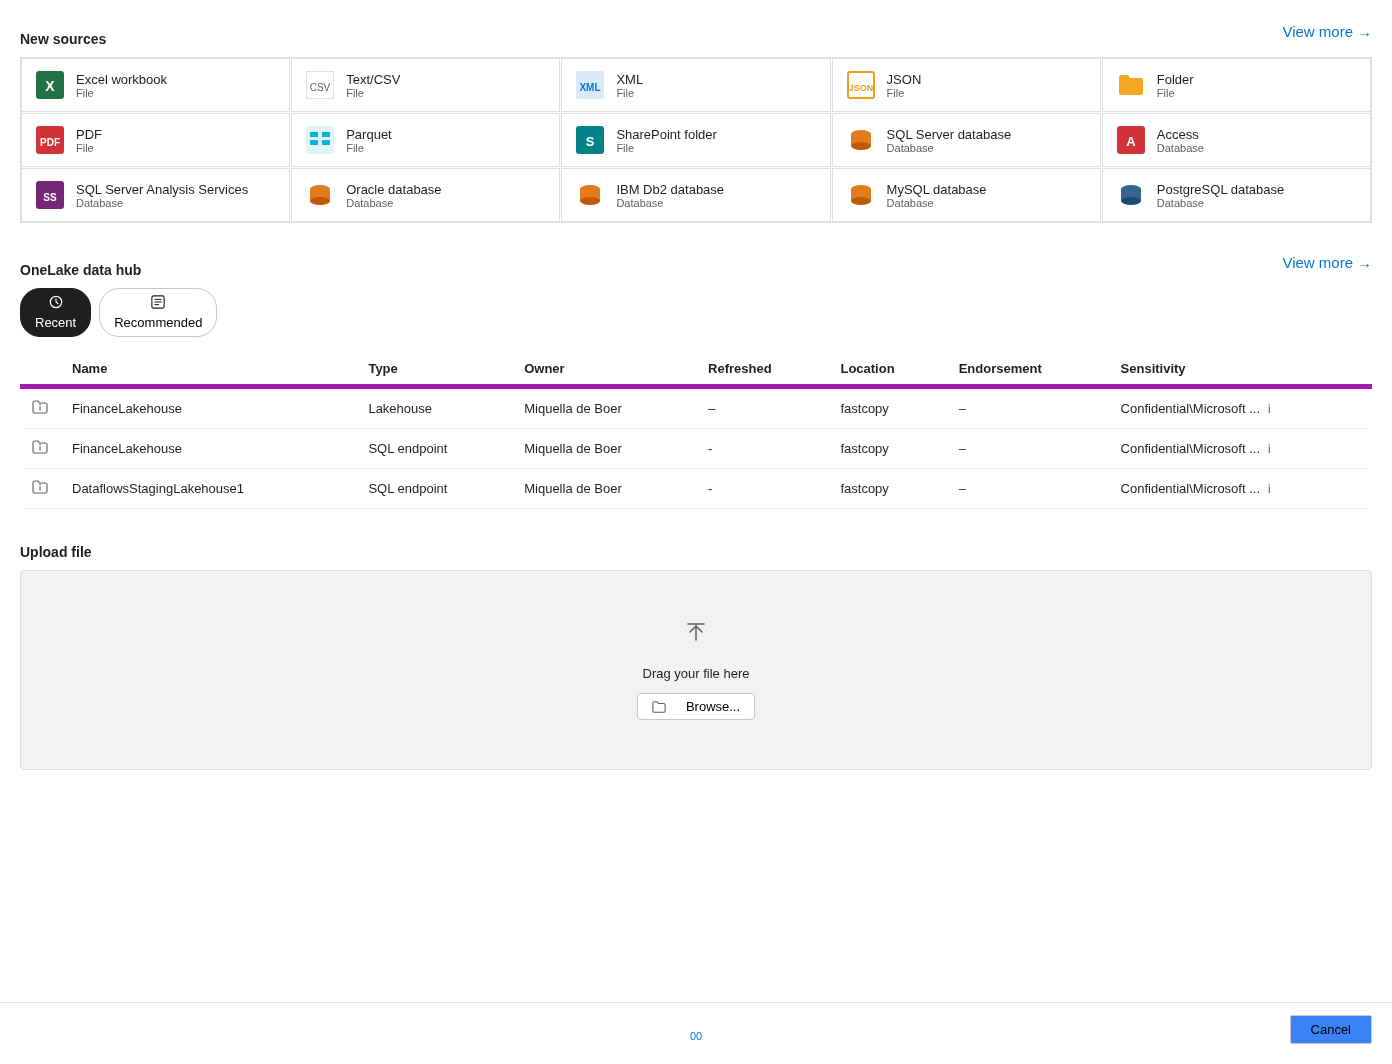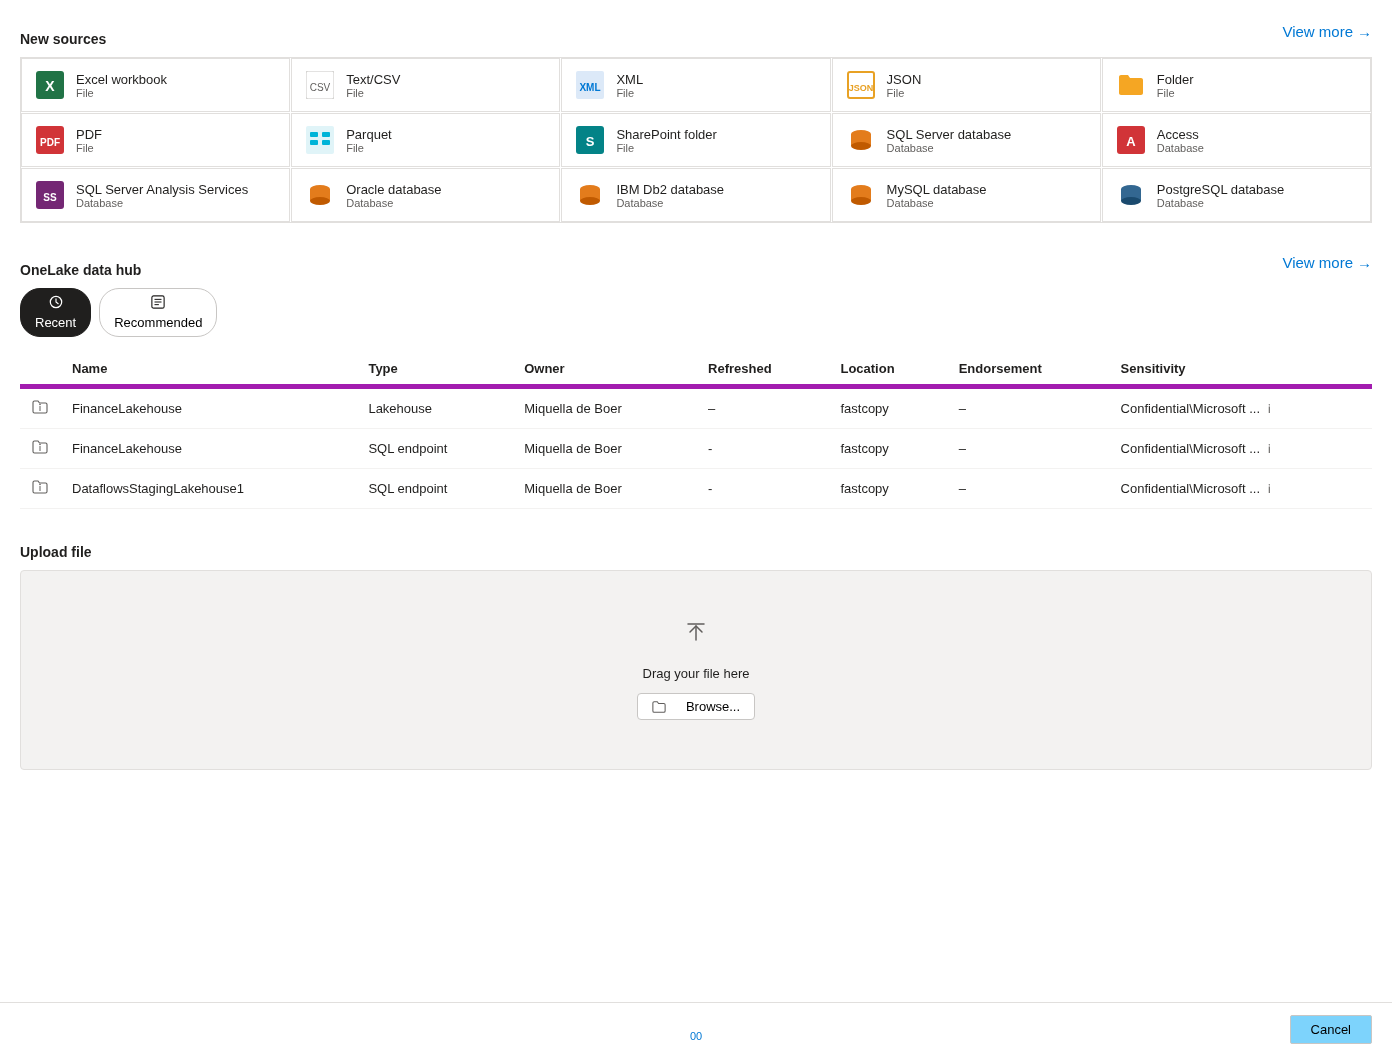--- a/index.html
+++ b/index.html
@@ -181,21 +181,21 @@
       position: fixed;
       bottom: 8px;
       left: 0;
       right: 0;
       background: #fff;
     }
     .cancel-btn {
       padding: 6px 20px;
       border: 1px solid #c8c6c4;
       border-radius: 2px;
-      background: #7dd3fc;
+      background: #3b82f6;
       cursor: pointer;
       font-size: 13px;
     }
     .footer-center {
       position: absolute;
       left: 50%;
       transform: translateX(-50%);
       font-size: 11px;
       color: #0078d4;
       bottom: 14px;

